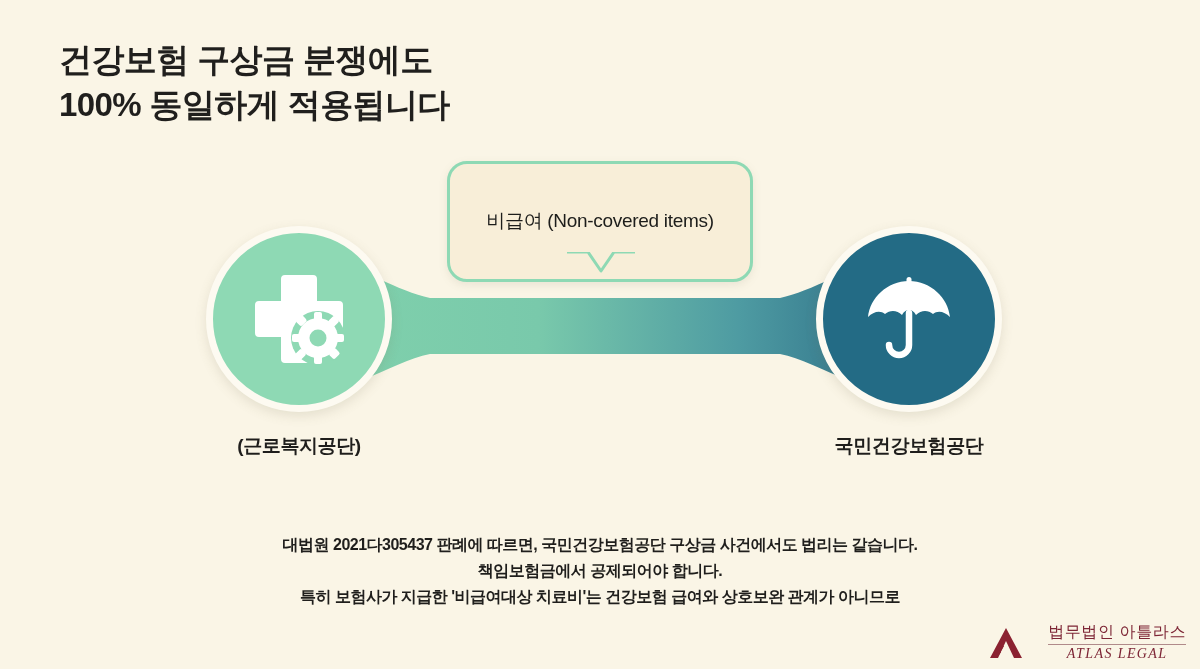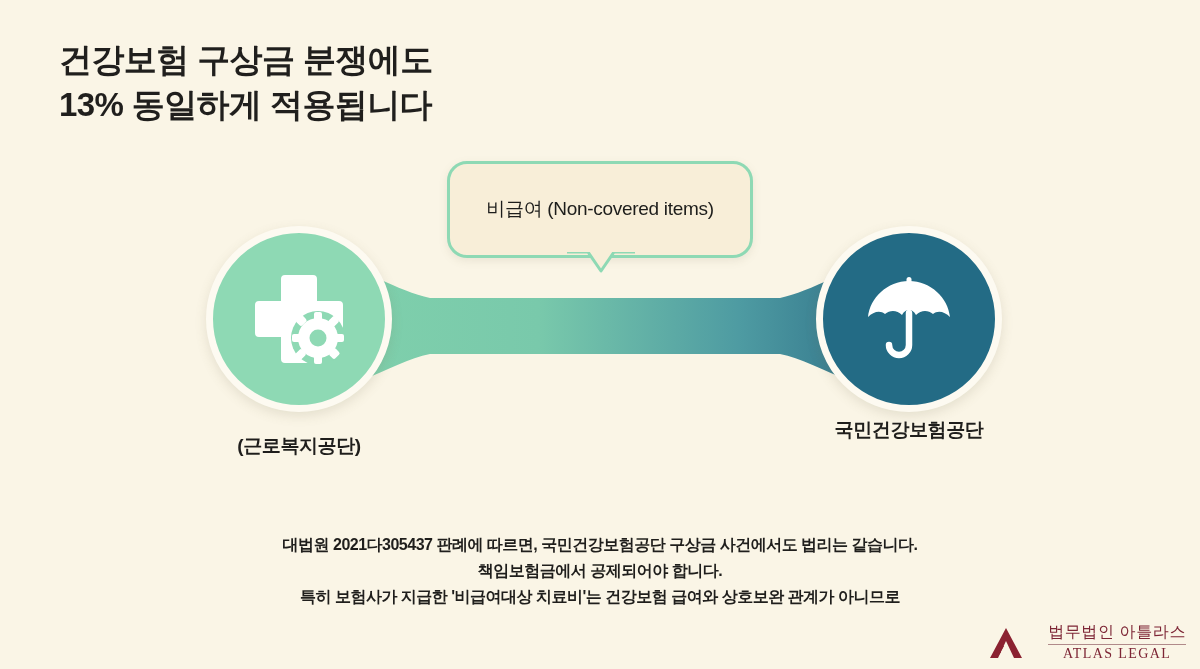--- a/index.html
+++ b/index.html
@@ -45,27 +45,27 @@
     position:absolute;
     text-align:center;
     font-size:19px;
     font-weight:bold;
     line-height:1.45;
     color:#1f1e1c;
     letter-spacing:-0.4px;
     white-space:nowrap;
   }
   #caption-left  { left:199px; top:432px; width:200px; }
-  #caption-right { left:809px; top:416px; width:200px; }
+  #caption-right { left:809px; top:432px; width:200px; }
 
   
   #speech-bubble {
     position:absolute;
     left:447px; top:161px;
-    width:306px; height:97px;
+    width:306px; height:121px;
     background:#f8eed8;
     border:3px solid #8ed9b4;
     border-radius:20px;
     display:flex; flex-direction:column;
     align-items:center; justify-content:center;
     box-shadow:0 3px 9px rgba(130,120,90,0.13);
     z-index:4;
   }
   .bubble-line {
     font-size:19px;
@@ -106,28 +106,29 @@
     white-space:nowrap;
   }
   #logo-rule { width:100%; height:1px; background:#b08a8a; margin:2px 0 1px; }
   #logo-name-en {
     font-family:"Liberation Serif","DejaVu Serif",serif;
     font-size:14px;
     color:#7d2535;
     letter-spacing:1.4px;
     line-height:1.2;
     white-space:nowrap;
+    font-style:italic;
   }
 </style>
 </head>
 <body>
 
 <div id="title-block">
   <div class="title-line">건강보험 구상금 분쟁에도</div>
-  <div class="title-line">13% 동일하게 적용됩니다</div>
+  <div class="title-line">100% 동일하게 적용됩니다</div>
 </div>
 
 <div id="diagram">
 
   <svg id="connector-band" viewBox="0 0 670 160" preserveAspectRatio="none">
     <defs>
       <linearGradient id="bandGrad" x1="0" y1="0" x2="1" y2="0">
         <stop offset="0%" stop-color="#82d3ac"></stop>
         <stop offset="40%" stop-color="#79c9ab"></stop>
         <stop offset="70%" stop-color="#4e9ba2"></stop>

